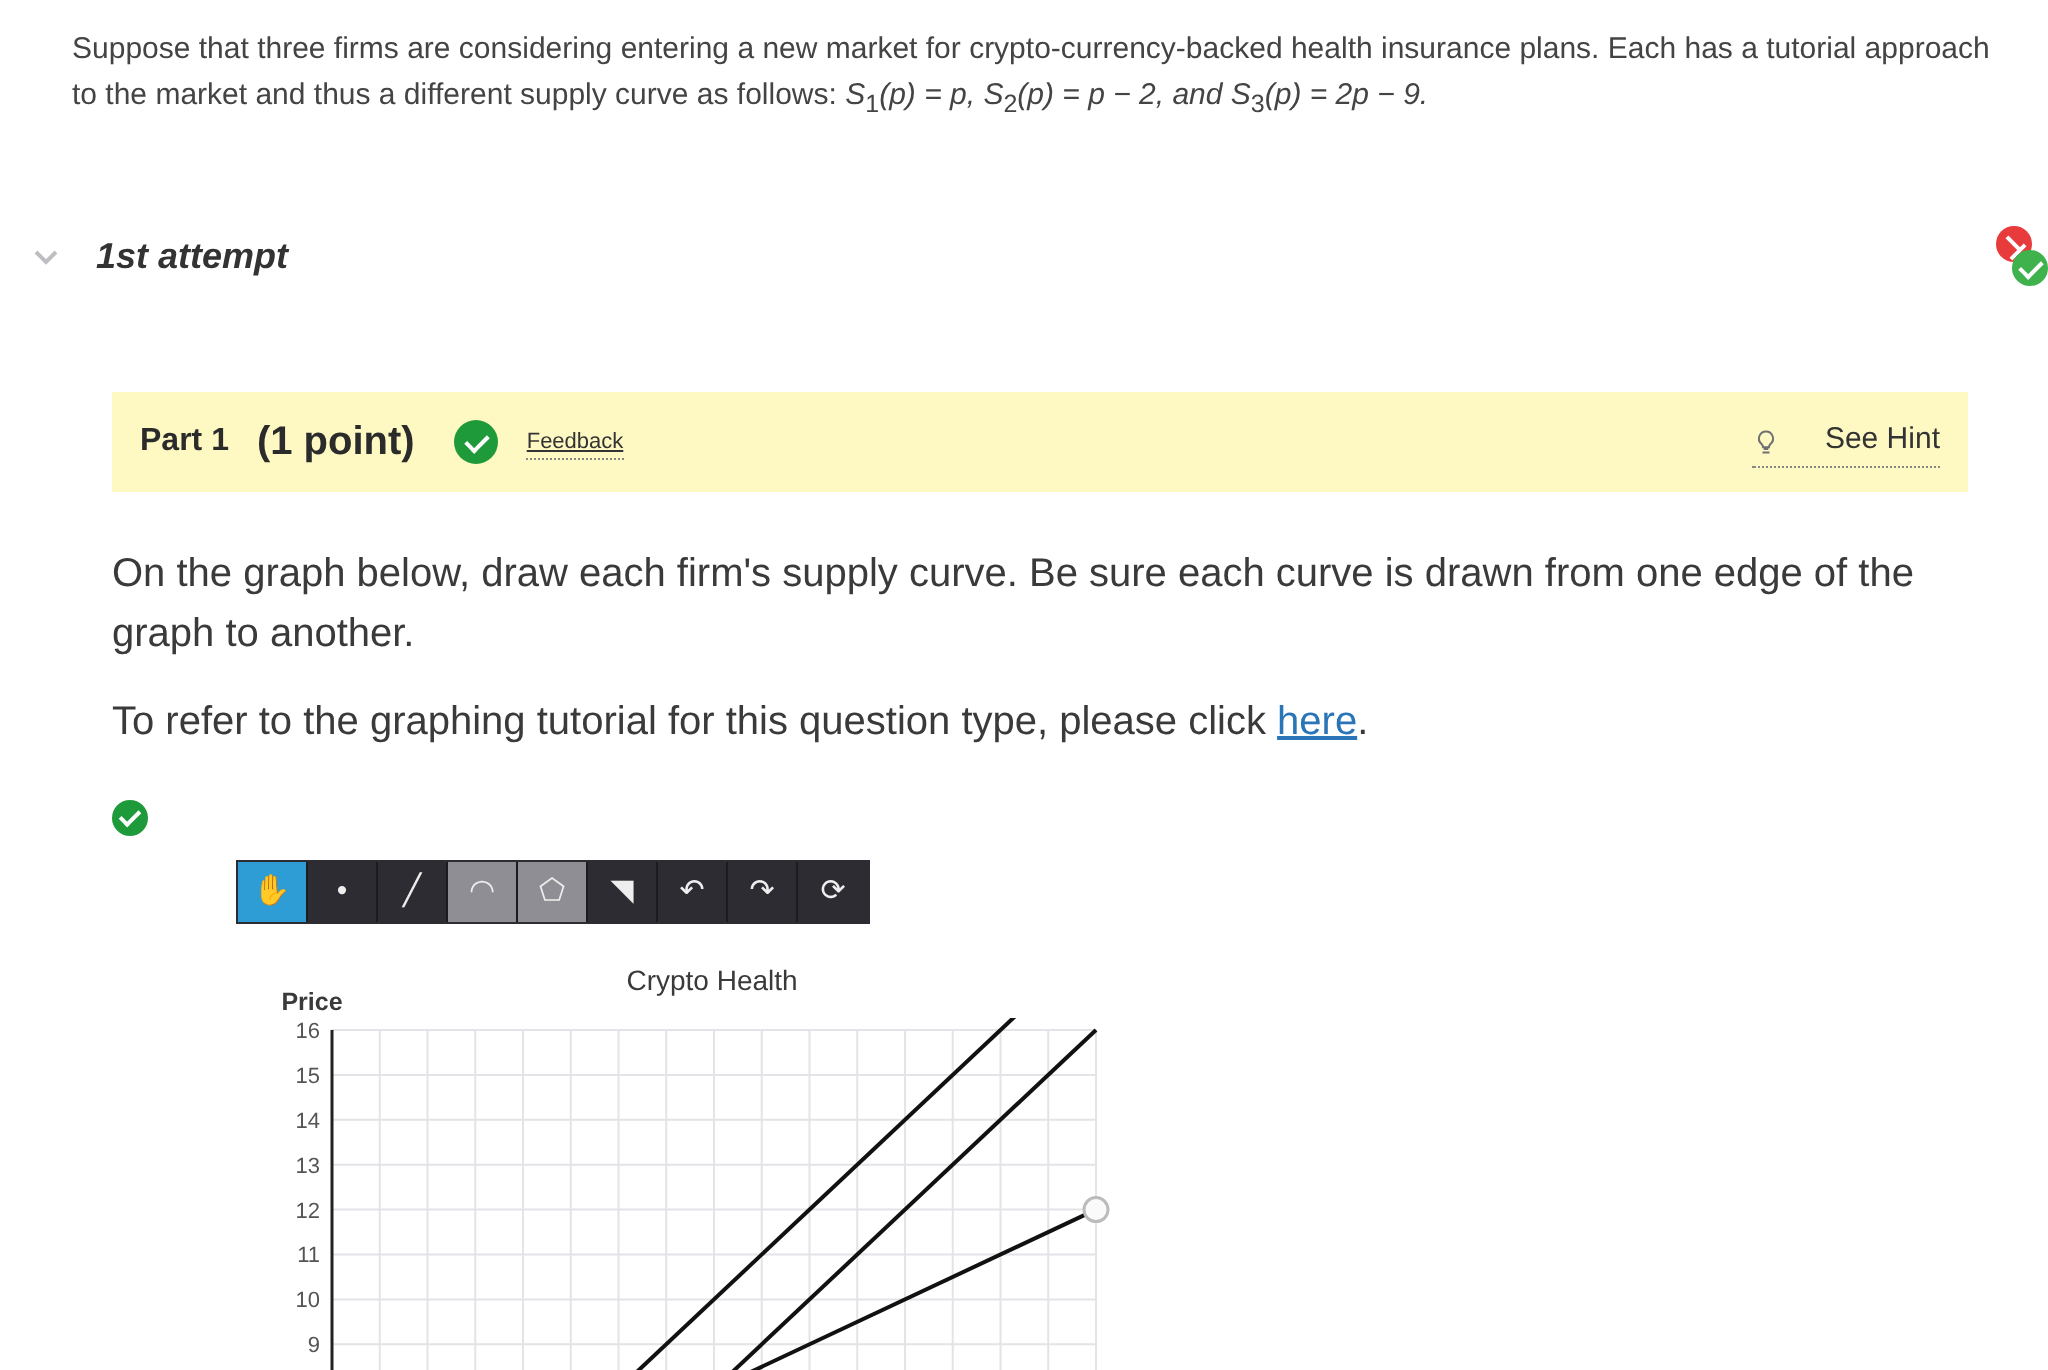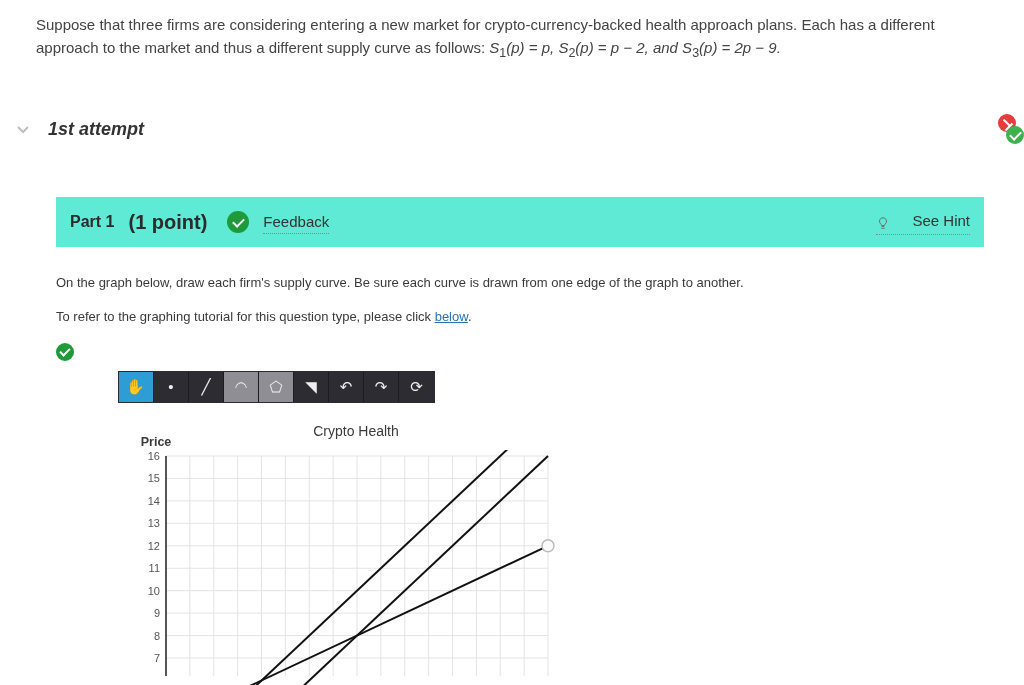--- a/index.html
+++ b/index.html
@@ -58,57 +58,58 @@
   .ico-good::before {
     content: ""; position: absolute; left: 4px; top: 5px;
     width: 9px; height: 5px; border-left: 2px solid #fff; border-bottom: 2px solid #fff;
     transform: rotate(-45deg);
   }
 
   .section {
     margin: 40px 40px 0 56px;
   }
   .part-bar {
-    background: #5eead4;
+    background: #fef9c3;
     display: flex;
     align-items: center;
     padding: 10px 14px;
     gap: 14px;
   }
   .part-label { font-weight: 700; font-size: 16px; color: #2b2b2b; }
   .part-points { font-weight: 700; font-size: 20px; color: #2b2b2b; margin-right: 6px; }
   .check-pill {
     width: 22px; height: 22px; border-radius: 50%;
     background: #1f9a3a; display: inline-flex; align-items: center; justify-content: center;
   }
   .check-pill::after {
     content: ""; width: 9px; height: 5px;
     border-left: 2.5px solid #fff; border-bottom: 2.5px solid #fff;
     transform: rotate(-45deg); margin-top: -2px;
   }
   .feedback-link {
-    color: #333; font-size: 15px;
+    color: #333; font-size: 11px;
     border-bottom: 1px dotted #888;
     cursor: pointer;
+    text-decoration: underline;
   }
   .spacer { flex: 1; }
   .hint {
     display: inline-flex; align-items: center; gap: 22px;
     color: #333; cursor: pointer;
     border-bottom: 1px dotted #888;
     padding-bottom: 1px;
   }
   .bulb {
     width: 14px; height: 14px;
     color: #6f6f74;
   }
 
   .instr {
     margin: 26px 0 0 0;
-    font-size: 13px;
+    font-size: 20px;
     color: #3a3a3a;
   }
   .instr p { margin-bottom: 14px; }
   .link { color: #2a74b8; text-decoration: underline; cursor: pointer; }
   .mini-check {
     width: 18px; height: 18px; border-radius: 50%;
     background: #1f9a3a; display: inline-flex; align-items: center; justify-content: center;
     margin-top: 2px;
   }
   .mini-check::after {
@@ -163,21 +164,21 @@
     display: block;
   }
   .tick { font-size: 11px; fill: #555; }
   .eq-i { font-style: italic; }
 </style>
 </head>
 <body>
 
 <div class="question-text">
   <p>
-    <span>Suppose that three firms are considering entering a new market for crypto-currency-backed health approach plans. Each has a different approach to the market and thus a different supply curve as follows: </span>
+    <span>Suppose that three firms are considering entering a new market for crypto-currency-backed health insurance plans. Each has a tutorial approach to the market and thus a different supply curve as follows: </span>
     <span class="eq-i">S</span><sub class="sub">1</sub><span class="eq-i">(p) = p, </span>
     <span class="eq-i">S</span><sub class="sub">2</sub><span class="eq-i">(p) = p − 2, and </span>
     <span class="eq-i">S</span><sub class="sub">3</sub><span class="eq-i">(p) = 2p − 9.</span>
   </p>
 </div>
 
 <div class="attempt-header">
   <span class="chev">
     <svg viewBox="0 0 12 12" width="12" height="12">
         <path d="M1 3 L6 8 L11 3" fill="none" stroke="currentColor" stroke-width="2"></path>
@@ -203,21 +204,21 @@
             <path fill="none" stroke="currentColor" stroke-width="1.7" d="M9 21h6M10 18h4M12 3a6 6 0 0 0-4 10.5c.8.8 1.5 1.7 1.5 3h5c0-1.3.7-2.2 1.5-3A6 6 0 0 0 12 3z"></path>
           </svg>
       </span>
       <span>See Hint</span>
     </span>
   </div>
 
   <div class="instr">
     <p>On the graph below, draw each firm's supply curve. Be sure each curve is drawn from one edge of the graph to another.</p>
     <p>
-      <span>To refer to the graphing tutorial for this question type, please click </span><span class="link">below</span><span>.</span>
+      <span>To refer to the graphing tutorial for this question type, please click </span><span class="link">here</span><span>.</span>
     </p>
     <span class="mini-check"></span>
   </div>
 
   <div class="toolbar" id="toolbar">
       <div class="tb-btn active">
         <span class="tb-ico">✋</span>
       </div>
       <div class="tb-btn">
         <span class="tb-ico">•</span>

